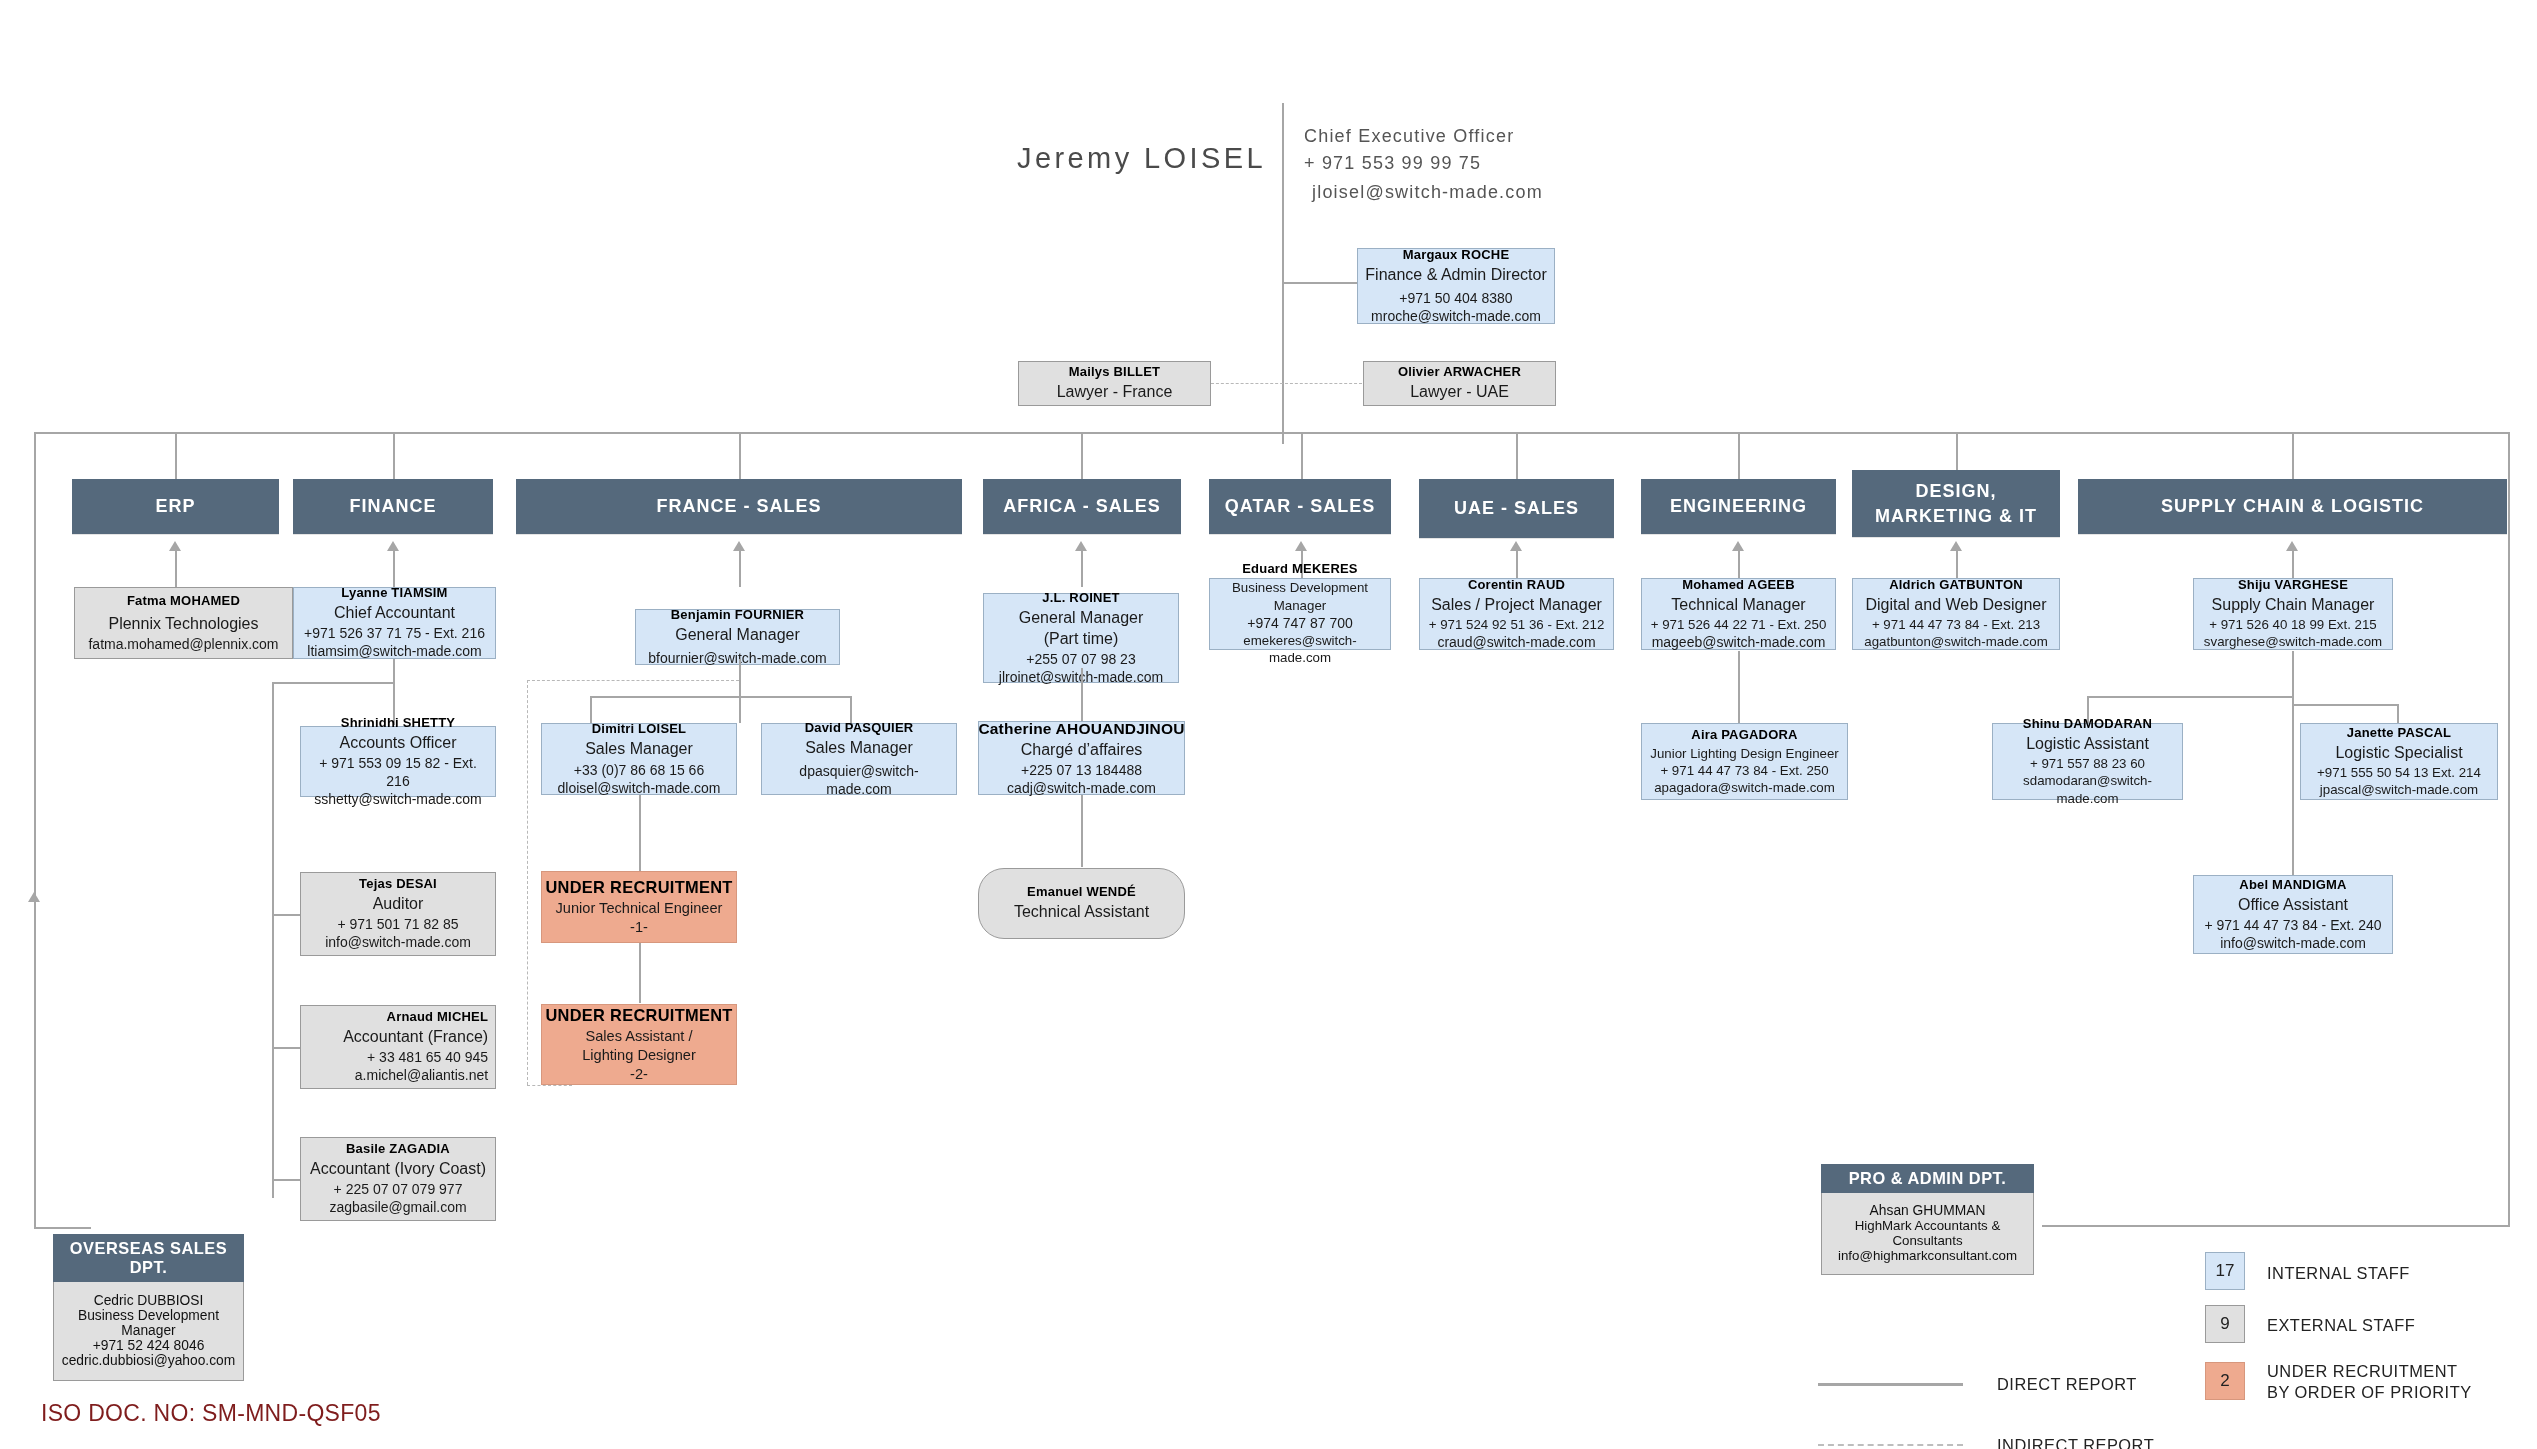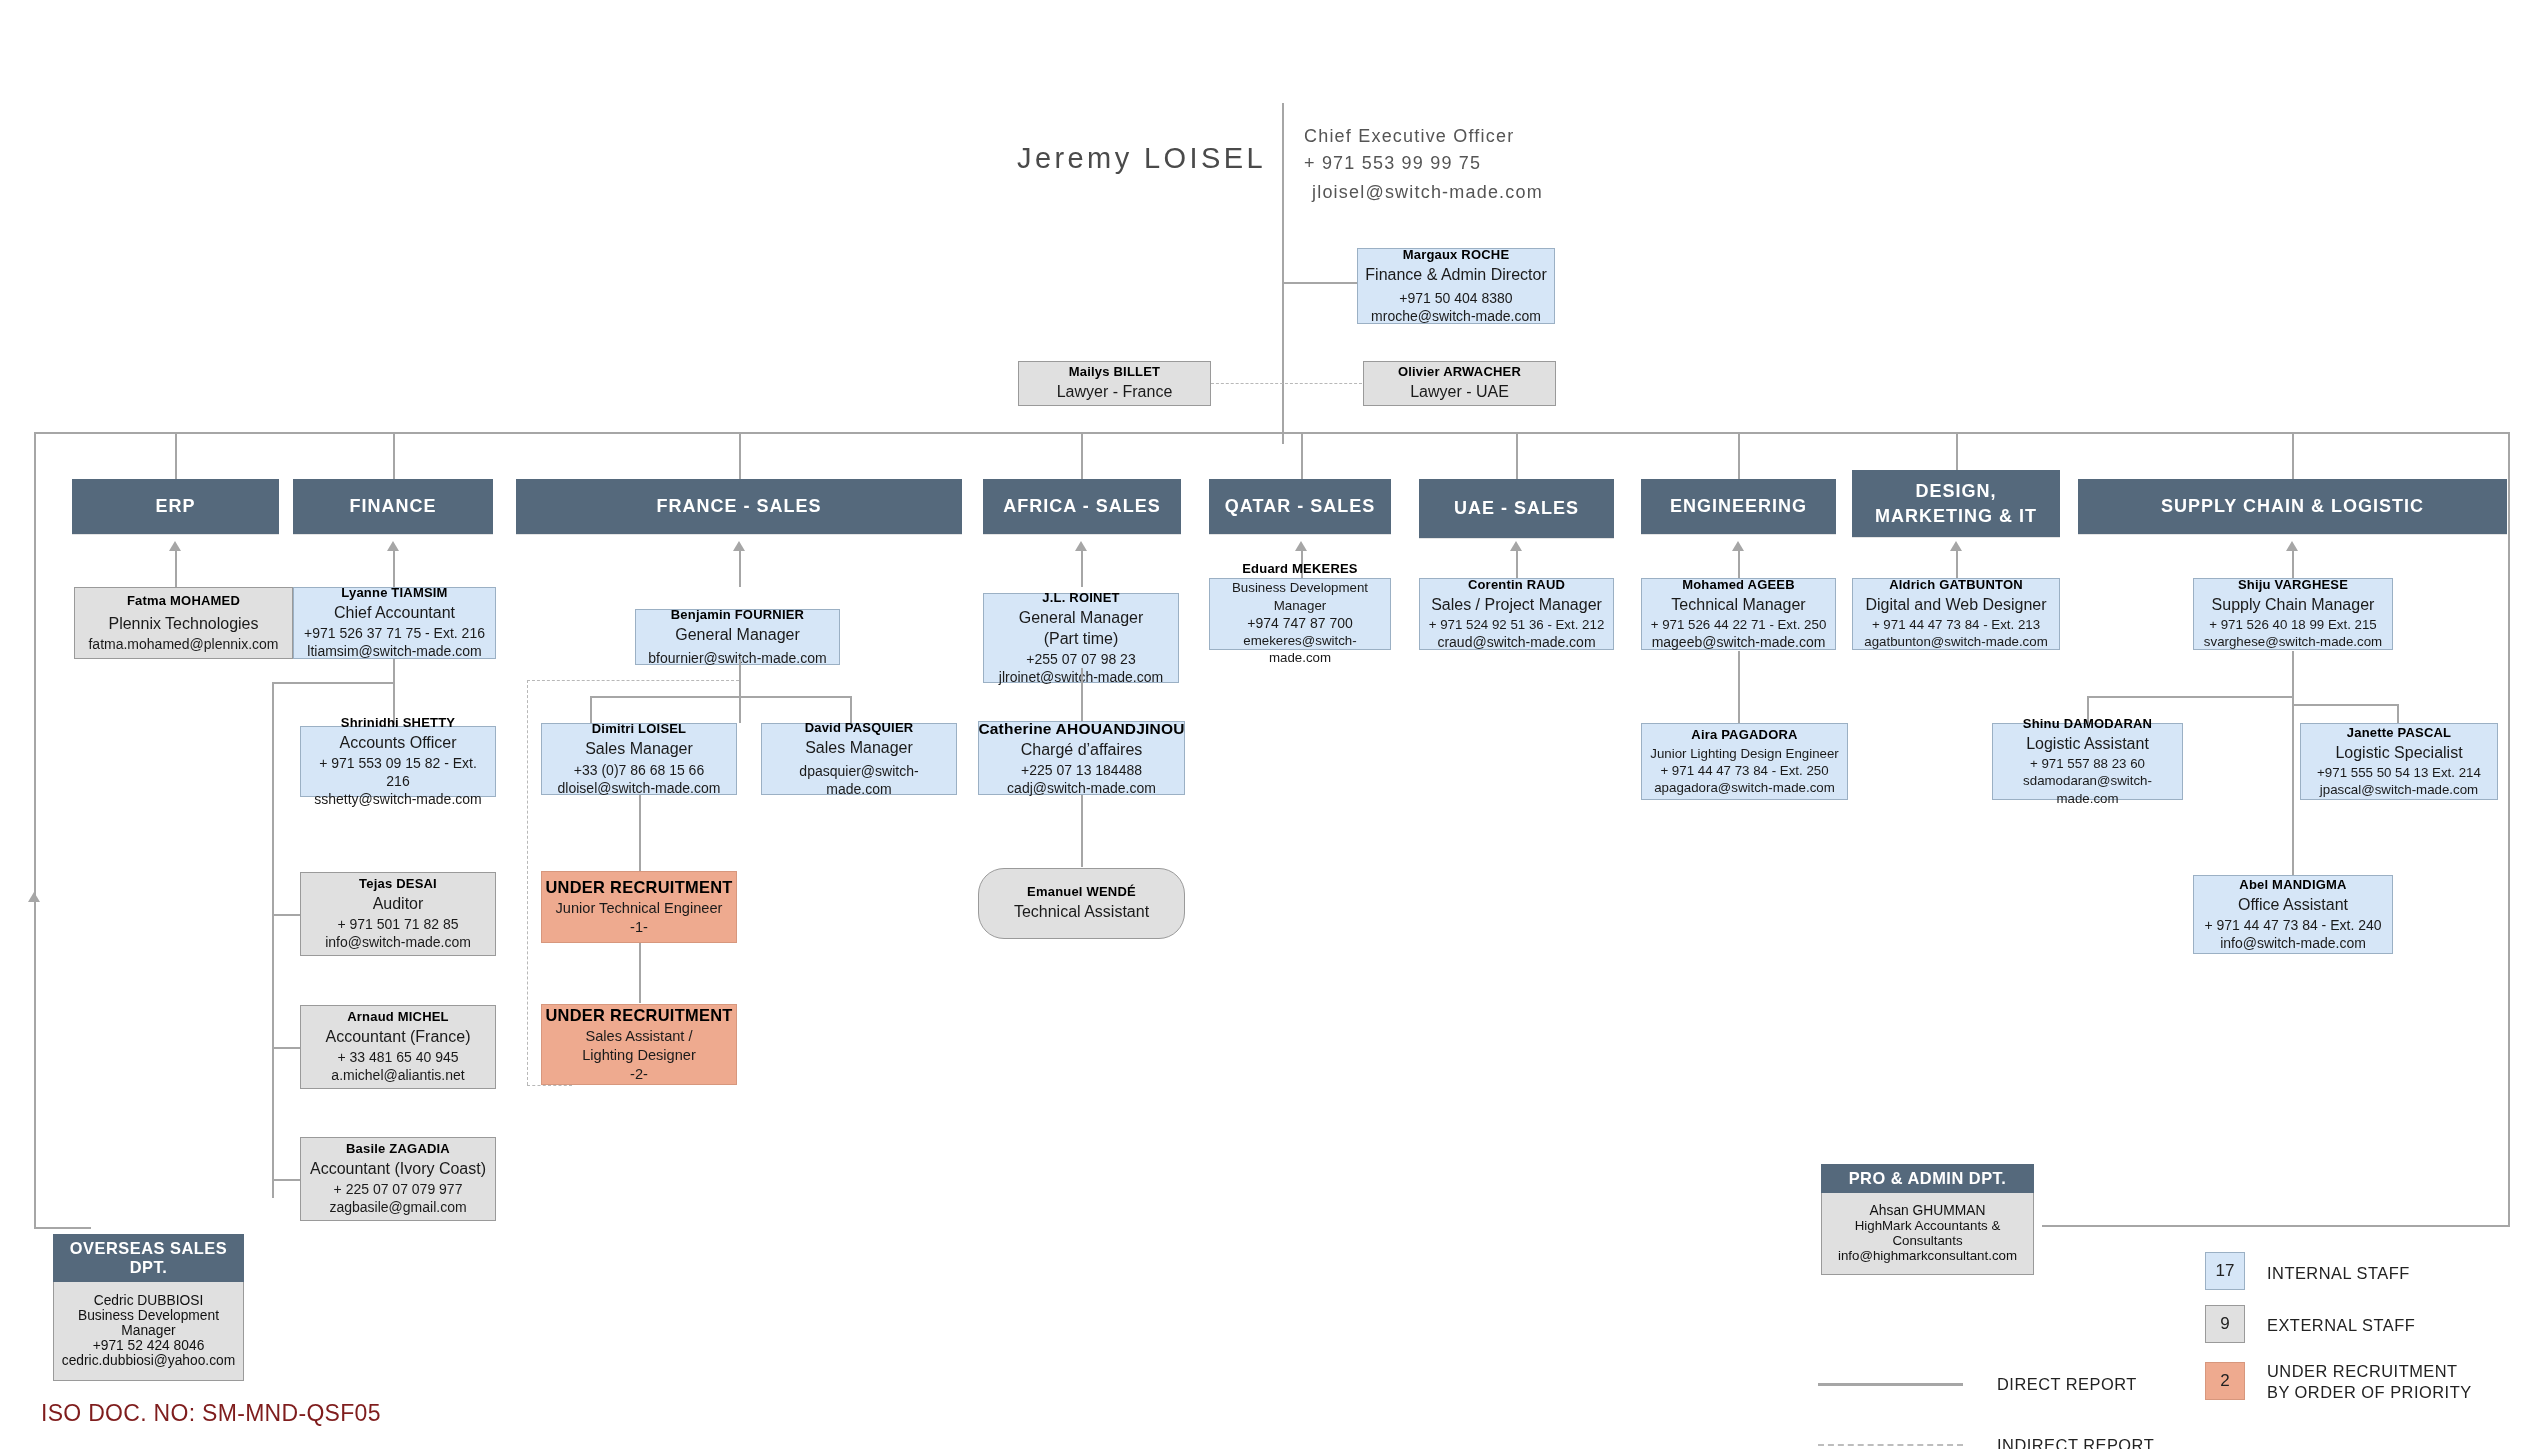--- a/index.html
+++ b/index.html
@@ -252,21 +252,21 @@
     <div class="em">sshetty@switch-made.com</div>
   </div>
 
   <div class="abs card external" style="left:300px;top:872px;width:196px;height:84px;">
     <div class="nm">Tejas DESAI</div>
     <div class="rl">Auditor</div>
     <div class="ph">+ 971 501 71 82 85</div>
     <div class="em">info@switch-made.com</div>
   </div>
 
-  <div class="abs card external" style="left:300px;top:1005px;width:196px;height:84px;">
+  <div class="abs card external" style="left:300px;top:1005px;width:196px;height:84px;align-items:flex-end;">
     <div class="nm">Arnaud MICHEL</div>
     <div class="rl">Accountant (France)</div>
     <div class="ph">+ 33 481 65 40 945</div>
     <div class="em">a.michel@aliantis.net</div>
   </div>
 
   <div class="abs card external" style="left:300px;top:1137px;width:196px;height:84px;">
     <div class="nm">Basile ZAGADIA</div>
     <div class="rl">Accountant (Ivory Coast)</div>
     <div class="ph">+ 225 07 07 079 977</div>

